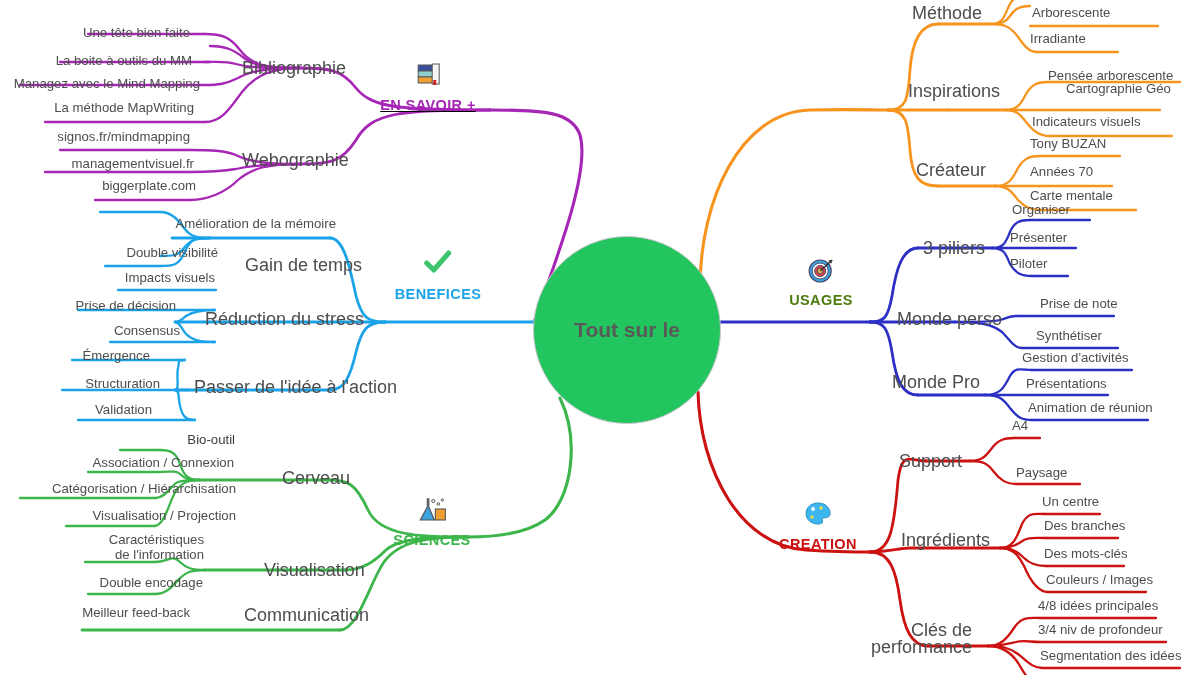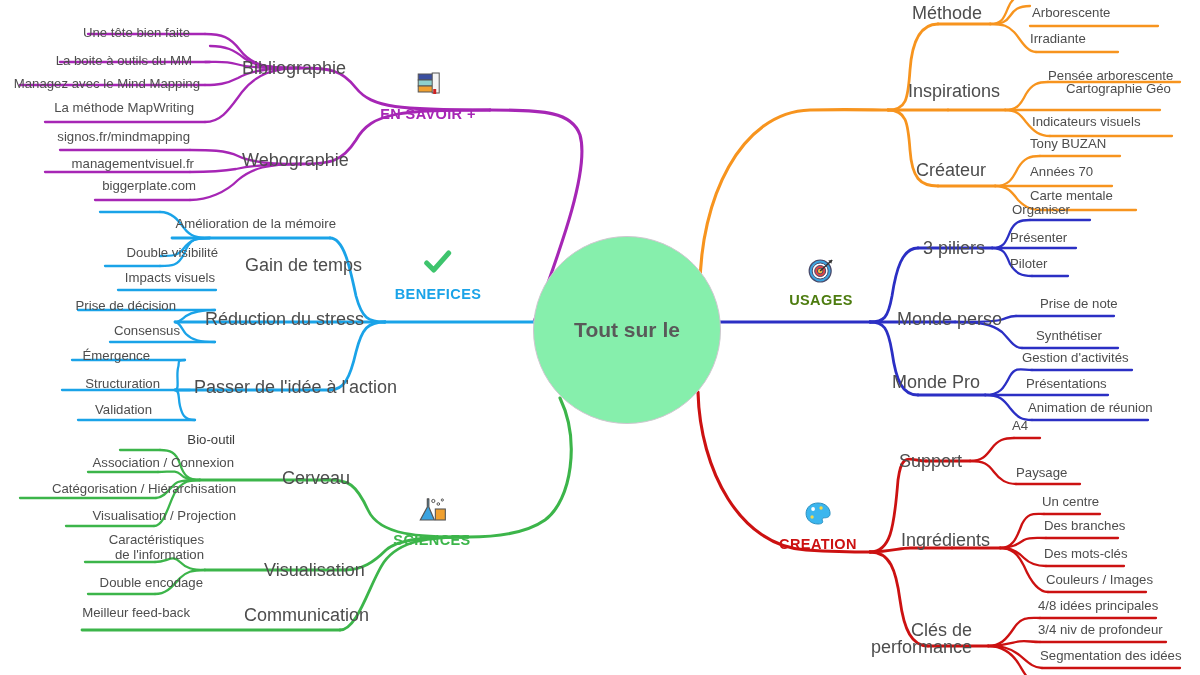--- a/index.html
+++ b/index.html
@@ -16,21 +16,21 @@
   .lvl1{font-size:18px;color:#4d4d4d;}
   .lvl2{font-size:13.2px;color:#4d4d4d;}
   .lvl2.bold{font-weight:normal;color:#3b3b3b;}
 
   .cat{position:absolute;transform:translate(-50%,0);text-align:center;}
   .cat .catico{font-size:26px;line-height:28px;height:30px;display:block;}
   .cat .catico svg{display:block;margin:0 auto;}
   .cat .catname{font-size:14.5px;font-weight:bold;letter-spacing:.4px;margin-top:6px;display:block;}
 
   #center{position:absolute;left:627px;top:330px;transform:translate(-50%,-50%);
-          width:186px;height:186px;border-radius:50%;background:#86efac;
+          width:186px;height:186px;border-radius:50%;background:#22c55e;
           border:1.4px solid #cfc6cf;display:flex;align-items:center;justify-content:center;}
   #center .ctxt{font-size:21px;font-weight:bold;color:#595959;text-align:center;line-height:1.28;}
 </style>
 </head>
 <body>
 
 <div id="map">
 
   <svg id="wires" viewBox="0 0 1200 675" xmlns="http://www.w3.org/2000/svg" fill="none" stroke-linecap="round" stroke-linejoin="round">
 
@@ -213,21 +213,21 @@
       <path d="M988 646 C 1002 646, 1012 652, 1020 666 C 1026 676, 1030 684, 1040 684" stroke-width="2.3"></path>
     </g>
   </svg>
 
   <div id="center">
     <div class="ctxt">
       <span>Tout sur le</span><br>
     </div>
   </div>
 
-  <div class="cat" style="left:428px;top:70px;">
+  <div class="cat" style="left:428px;top:61px;text-decoration:underline;">
     <span class="catico">
       <svg width="30" height="28" viewBox="0 0 30 28">
         <rect x="5" y="4" width="18" height="6" fill="#3b4fa0" stroke="#555" stroke-width="1"></rect>
         <rect x="5" y="10" width="18" height="6" fill="#8fd0cc" stroke="#555" stroke-width="1"></rect>
         <rect x="5" y="16" width="18" height="6" fill="#f0a030" stroke="#555" stroke-width="1"></rect>
         <rect x="19" y="3" width="7" height="20" fill="#f4f4f4" stroke="#555" stroke-width="1"></rect>
         <rect x="20" y="19" width="3" height="5" fill="#cc2222"></rect>
       </svg>
     </span>
     <span class="catname" style="color:#a626b5">EN SAVOIR +</span>

